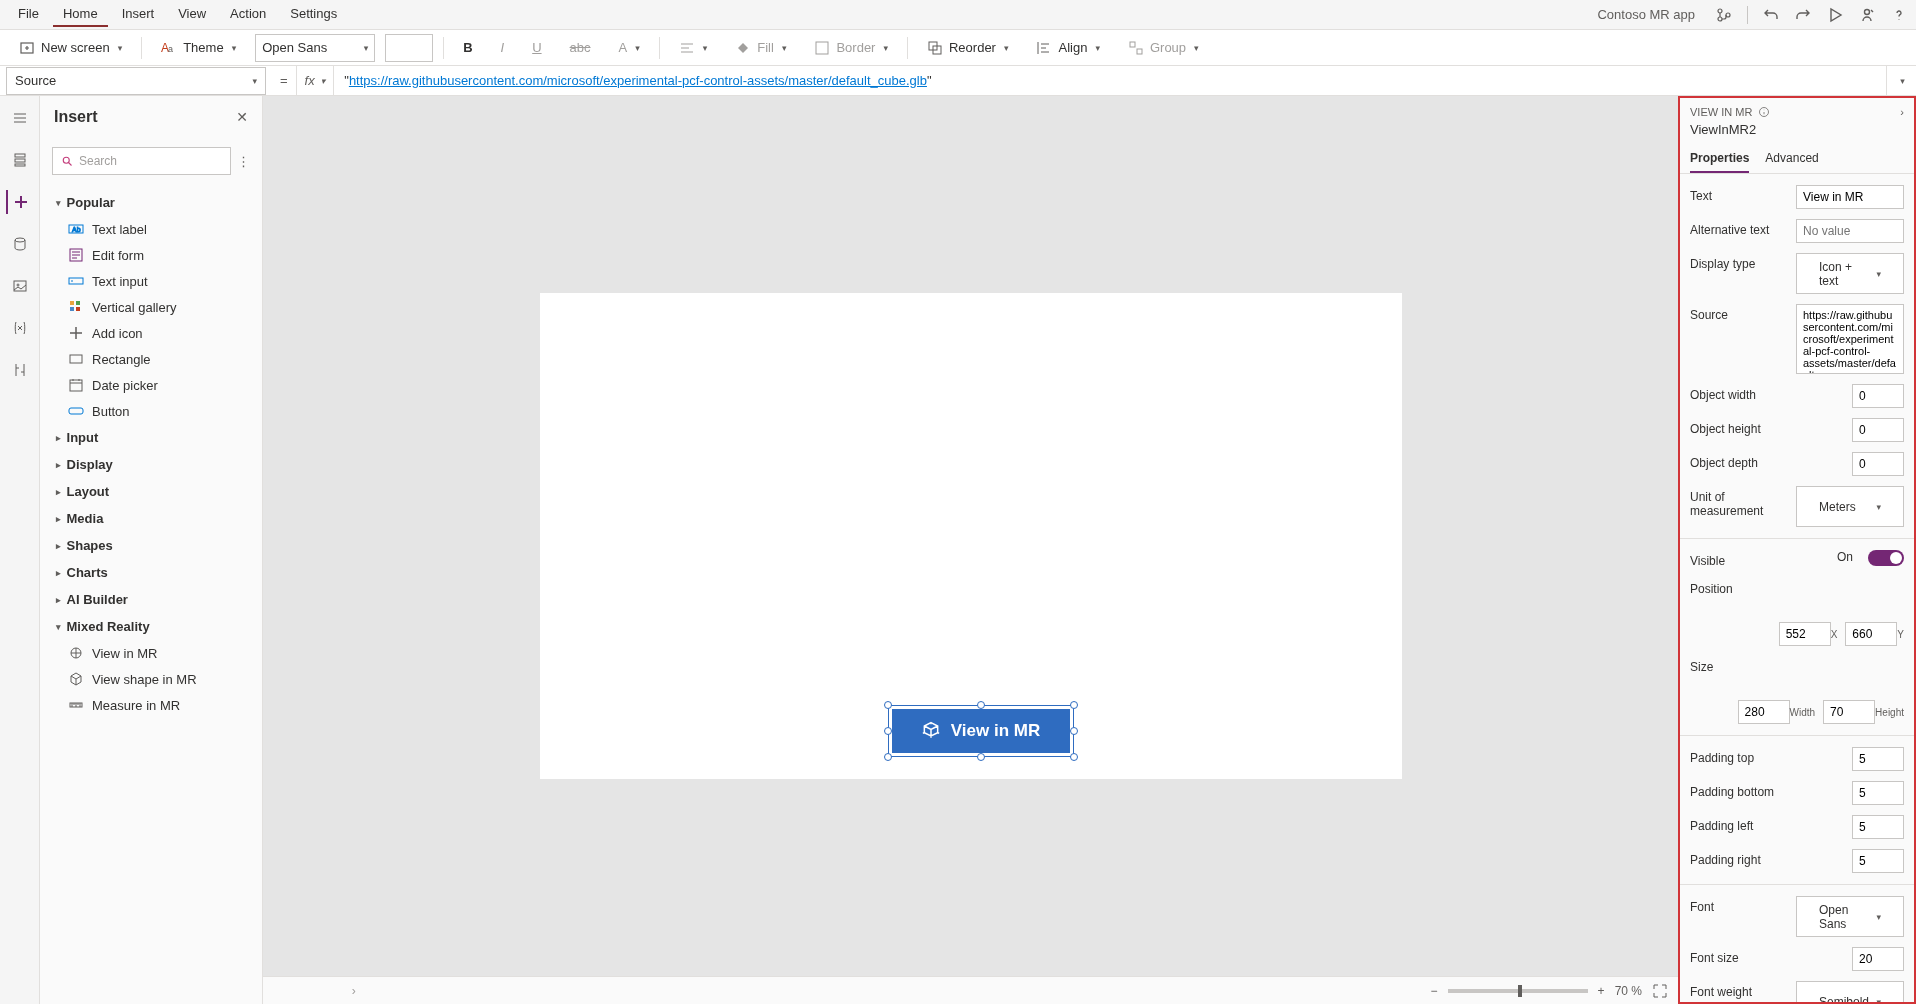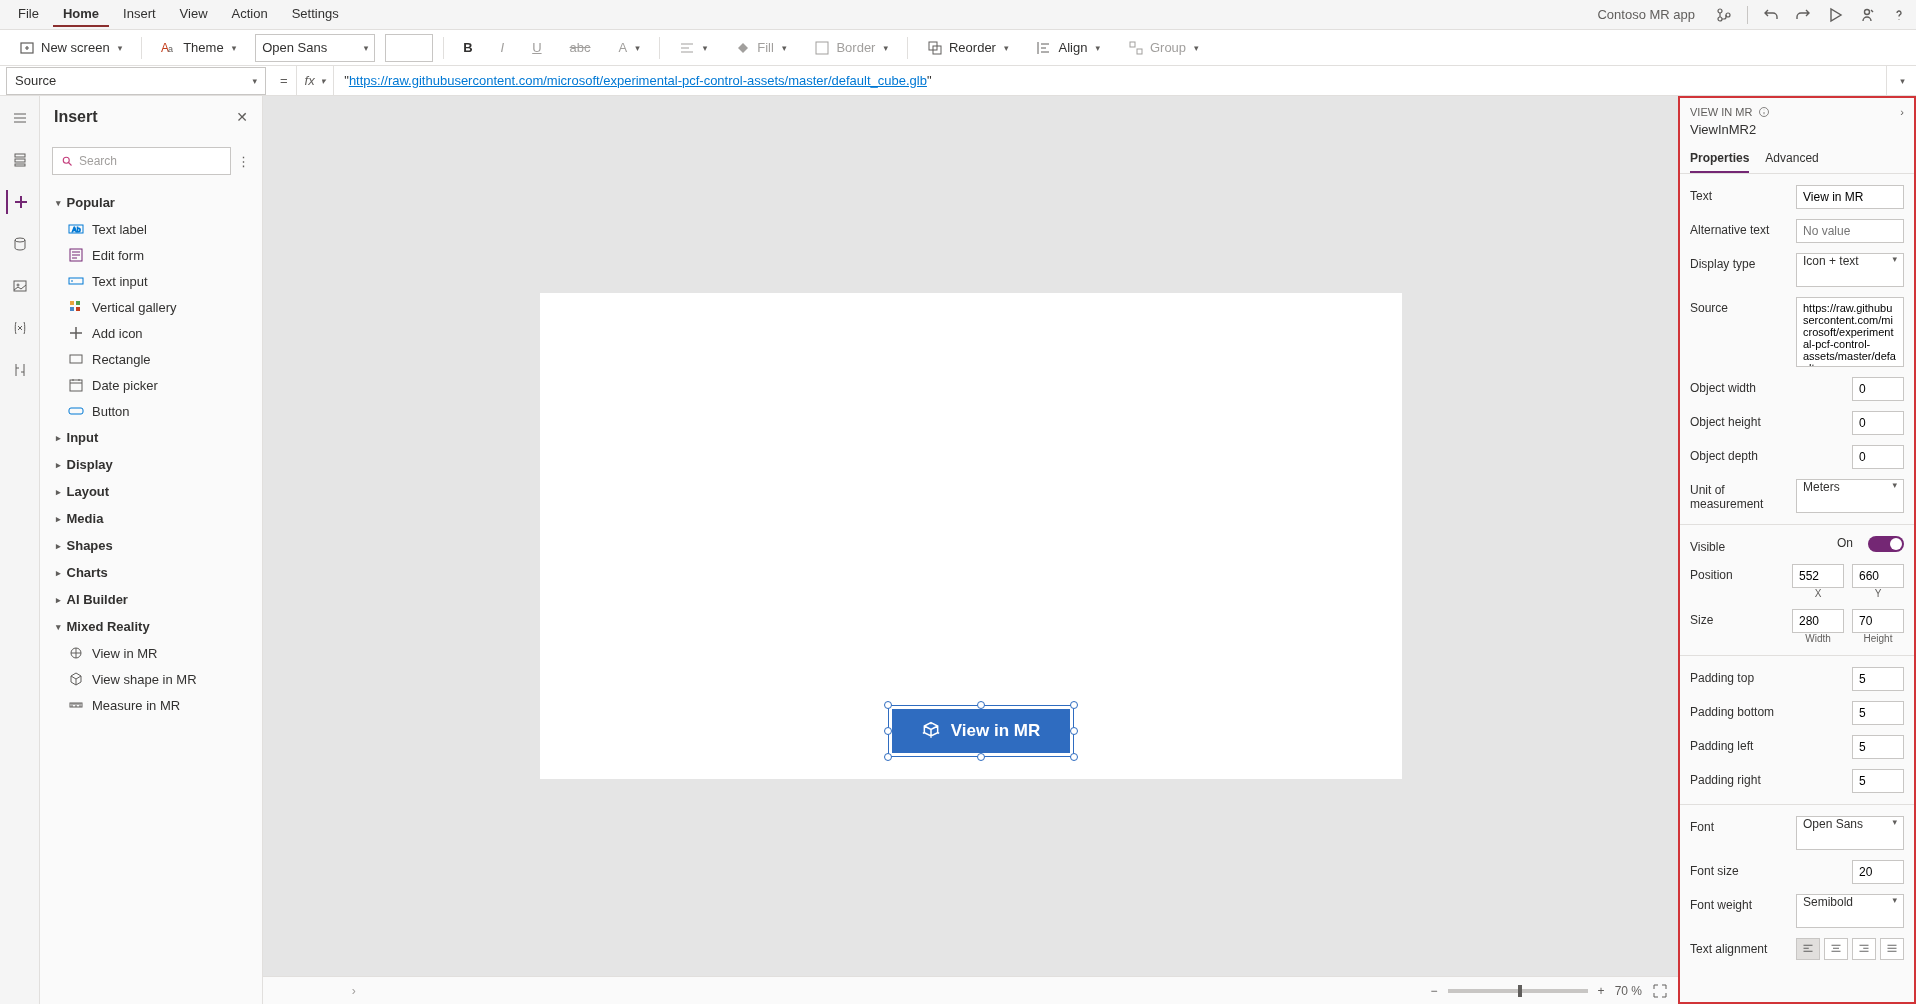--- a/index.html
+++ b/index.html
@@ -2,21 +2,21 @@
 <html><head>
 <meta charset="utf-8">
 <style>
 * { margin:0; padding:0; box-sizing:border-box; font-family:"Segoe UI", sans-serif; }
 body { background:#f5f5f5; width:1916px; height:1004px; overflow:hidden; font-size:13px; color:#323130; }
 
 
 .menubar { height:30px; background:#f5f5f5; display:flex; align-items:center; padding:0 8px; justify-content:space-between; border-bottom:1px solid #e1dfdd; }
 .menu-left { display:flex; gap:4px; }
 .menu-item { padding:4px 10px; cursor:pointer; }
-.menu-item.active { font-weight:700; border-bottom:2px solid #8a2e2e; }
+.menu-item.active { font-weight:400; border-bottom:2px solid #8a2e2e; }
 .menu-right { display:flex; align-items:center; gap:14px; color:#605e5c; }
 .menu-right .app-name { color:#605e5c; margin-right:6px; }
 .menu-icon { width:18px; height:18px; display:flex; align-items:center; justify-content:center; color:#605e5c; }
 
 
 .ribbon { height:36px; background:#fff; display:flex; align-items:center; padding:0 10px; gap:10px; border-bottom:1px solid #e1dfdd; }
 .rib-btn { display:flex; align-items:center; gap:6px; padding:4px 8px; border:1px solid transparent; cursor:pointer; font-size:13px; color:#323130; }
 .rib-btn.disabled { color:#a19f9d; }
 .sep { width:1px; height:22px; background:#e1dfdd; }
 .chev { font-size:9px; color:#605e5c; margin-left:2px; }
@@ -70,27 +70,27 @@
 .props-head { padding:8px 10px 4px; display:flex; align-items:center; gap:6px; color:#605e5c; font-size:11px; }
 .props-name { padding:0 10px 8px; font-size:13px; }
 .props-tabs { display:flex; gap:16px; padding:0 10px; border-bottom:1px solid #e1dfdd; }
 .ptab { padding:6px 0; cursor:pointer; font-size:12px; }
 .ptab.active { font-weight:600; border-bottom:2px solid #742774; }
 .props-body { flex:1; overflow:auto; padding:6px 10px; }
 .prow { display:flex; align-items:flex-start; padding:5px 0; gap:9px; }
 .prow label { flex:1; font-size:12px; color:#323130; padding-top:4px; }
 .pin { width:108px; height:24px; border:1px solid #c8c6c4; padding:0 6px; font-size:12px; background:#fff; }
 .pin.small { width:52px; }
-.psel { width:108px; height:34px; border:1px solid #c8c6c4; background:#fff; display:flex; align-items:flex-start; justify-content:space-between; padding:0 6px; font-size:12px; }
+.psel { width:108px; height:41px; border:1px solid #c8c6c4; background:#fff; display:flex; align-items:center; justify-content:space-between; padding:0 22px; font-size:12px; }
 .ptextarea { width:108px; height:70px; border:1px solid #c8c6c4; padding:4px 6px; font-size:11px; background:#fff; resize:none; overflow:auto; }
 .pdivider { height:1px; background:#e1dfdd; margin:6px -10px; }
 .toggle { width:36px; height:16px; background:#742774; border-radius:8px; position:relative; }
 .toggle::after { content:""; position:absolute; right:2px; top:2px; width:12px; height:12px; background:#fff; border-radius:50%; }
 .xy-row { display:flex; gap:8px; }
-.xy-col { display:flex; flex-direction:column; align-items:center; }
+.xy-col { display:flex; flex-direction:row; align-items:center;margin-top:44px; }
 .xy-lbl { font-size:10px; color:#605e5c; }
 .align-btns { display:flex; gap:4px; }
 .align-btn { width:24px; height:22px; border:1px solid #c8c6c4; display:flex; align-items:center; justify-content:center; background:#fff; cursor:pointer; }
 .align-btn.active { background:#e1dfdd; }
 .plhold { color:#a19f9d; }
 
 svg { display:block; }
 .ic { width:16px; height:16px; }
 </style>
 </head>

